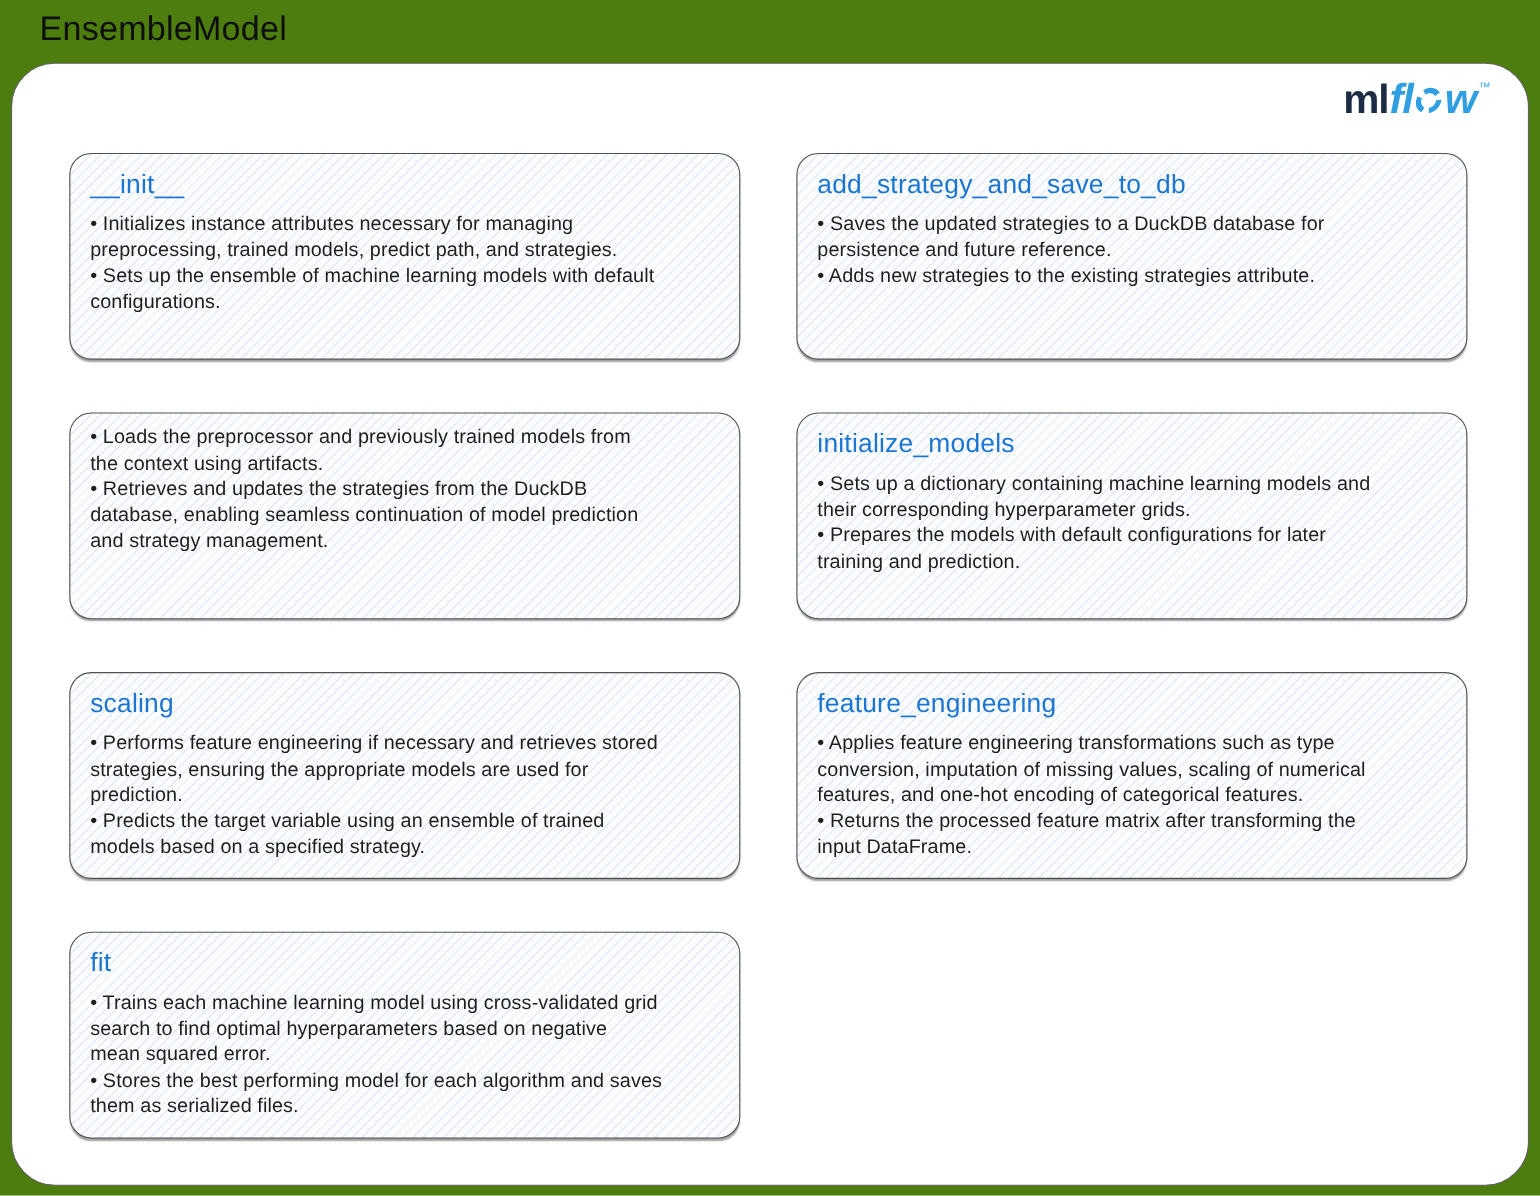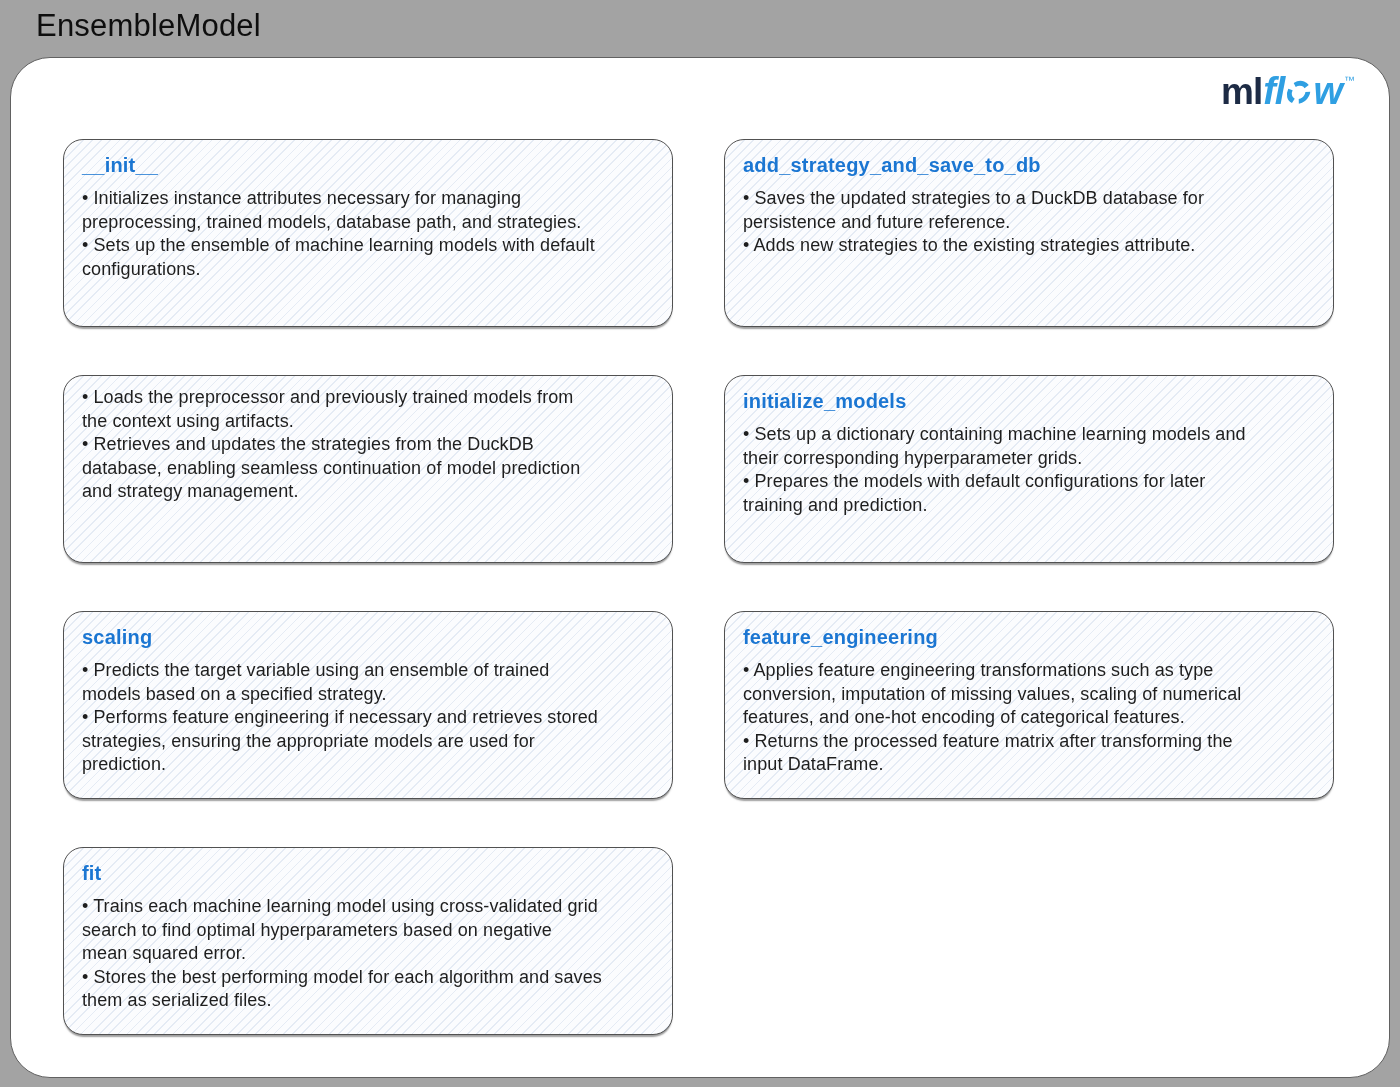--- a/index.html
+++ b/index.html
@@ -5,21 +5,21 @@
   html, body {
     margin: 0;
     padding: 0;
     background: #ffffff;
     font-family: "Liberation Sans", sans-serif;
   }
   .stage {
     position: relative;
     width: 1400px;
     height: 1087px;
-    background: #a3a3a3;
+    background: #4d7c0f;
     overflow: hidden;
   }
   .page-title {
     position: absolute;
     left: 36px;
     top: 8px;
     margin: 0;
     font-size: 31px;
     font-weight: 500;
     color: #0e0e0e;
@@ -96,22 +96,22 @@
         rgba(150, 175, 210, 0.22) 0px,
         rgba(150, 175, 210, 0.22) 1.2px,
         rgba(252, 253, 255, 0) 1.2px,
         rgba(252, 253, 255, 0) 6.5px),
       #fbfcfe;
     box-shadow: 0 2.5px 1.5px -1px rgba(80, 80, 80, 0.55);
     overflow: hidden;
   }
   .card-title {
     margin: 4px 0 10px 0;
-    font-size: 20px;
-    font-weight: 700;
+    font-size: 24px;
+    font-weight: 400;
     color: #1b76d2;
     letter-spacing: 0.2px;
   }
   .bullet {
     margin: 0;
     font-size: 18px;
     line-height: 23.5px;
     color: #1e1e1e;
     white-space: pre-line;
     letter-spacing: 0.1px;
@@ -138,21 +138,21 @@
         <span>w</span>
       </span>
       <span class="logo-tm">™</span>
     </div>
 
     <div class="grid">
 
       <section class="card">
         <h2 class="card-title">__init__</h2>
         <p class="bullet">• Initializes instance attributes necessary for managing
-preprocessing, trained models, database path, and strategies.</p>
+preprocessing, trained models, predict path, and strategies.</p>
         <p class="bullet">• Sets up the ensemble of machine learning models with default
 configurations.</p>
       </section>
 
       <section class="card">
         <h2 class="card-title">add_strategy_and_save_to_db</h2>
         <p class="bullet">• Saves the updated strategies to a DuckDB database for
 persistence and future reference.</p>
         <p class="bullet">• Adds new strategies to the existing strategies attribute.</p>
       </section>
@@ -168,25 +168,25 @@
       <section class="card">
         <h2 class="card-title">initialize_models</h2>
         <p class="bullet">• Sets up a dictionary containing machine learning models and
 their corresponding hyperparameter grids.</p>
         <p class="bullet">• Prepares the models with default configurations for later
 training and prediction.</p>
       </section>
 
       <section class="card">
         <h2 class="card-title">scaling</h2>
-        <p class="bullet">• Predicts the target variable using an ensemble of trained
-models based on a specified strategy.</p>
         <p class="bullet">• Performs feature engineering if necessary and retrieves stored
 strategies, ensuring the appropriate models are used for
 prediction.</p>
+        <p class="bullet">• Predicts the target variable using an ensemble of trained
+models based on a specified strategy.</p>
       </section>
 
       <section class="card">
         <h2 class="card-title">feature_engineering</h2>
         <p class="bullet">• Applies feature engineering transformations such as type
 conversion, imputation of missing values, scaling of numerical
 features, and one-hot encoding of categorical features.</p>
         <p class="bullet">• Returns the processed feature matrix after transforming the
 input DataFrame.</p>
       </section>

